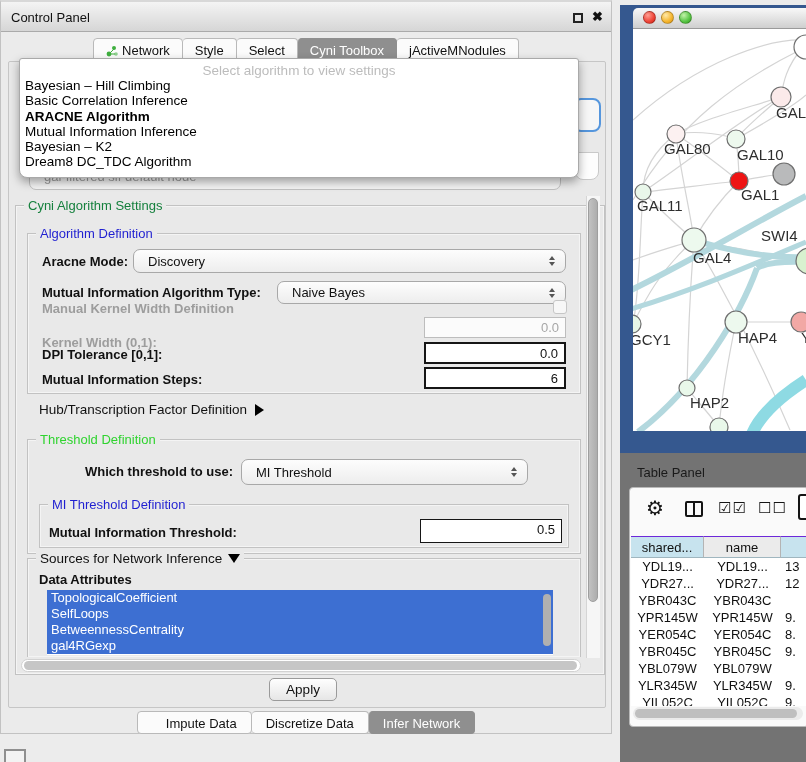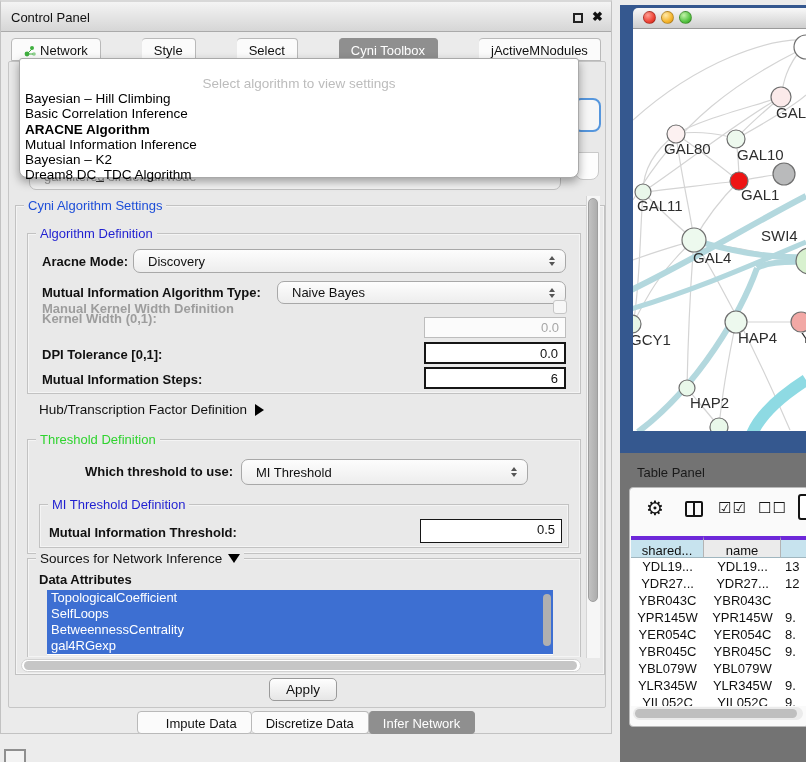--- a/index.html
+++ b/index.html
@@ -7,37 +7,37 @@
   body { font-family:"Liberation Sans", sans-serif; background:#ececec; position:relative; overflow:hidden; font-size:13px; color:#111; }
   .abs { position:absolute; }
 
   
   .cpanel { left:0; top:0; width:612px; height:734px; background:#ebebeb; border:1px solid #c2c2c2; border-top:2px solid #d8d8d8; }
   .cp-titlebar { left:0; top:0; width:610px; height:30px; background:linear-gradient(#f4f4f4,#d6d6d6); border-bottom:1px solid #aaa; }
   .cp-title { left:10px; top:8px; font-size:13px; color:#111; }
   .float-ic { right:28px; top:11px; width:10px; height:10px; border:2px solid #222; }
   .close-ic { right:8px; top:7px; font-size:13px; font-weight:bold; color:#111; }
 
-  .tabstrip { left:0; top:36px; width:610px; height:23px; display:flex; justify-content:center;gap:41px; }
+  .tabstrip { left:0; top:36px; width:610px; height:23px; display:flex; justify-content:center; }
   .tab { height:23px; padding:4px 12px 0 12px; background:#fbfbfb; border:1px solid #b9b9b9; border-left:none; border-radius:4px 4px 0 0; white-space:nowrap; color:#111; }
   .tab:first-child { border-left:1px solid #b9b9b9; }
   .tab.sel { background:#8f8f8f; color:#fff; border-color:#8f8f8f; }
   .tab .net-ic { display:inline-block; vertical-align:-2px; margin-right:4px; }
 
   .tabcontent { left:7px; top:59px; width:598px; height:647px; background:#e9e9e9; border:1px solid #c6c6c6; border-radius:2px; }
 
   
   .ghost-combo { left:28px; top:160px; width:532px; height:28px; background:#f3f3f3; border:1px solid #c0c0c0; border-radius:7px; color:#9a9a9a; padding:6px 0 0 14px; }
 
   
   .frag-spin { left:572px; top:96px; width:28px; height:34px; border:2px solid #5596dd; border-radius:8px; background:#f6f6f6; }
   .frag-white { left:574px; top:150px; width:24px; height:28px; border:1px solid #c9c9c9; border-radius:0 0 8px 8px; background:#fdfdfd; }
 
   
-  .popup { left:18px; top:56px; width:560px; height:120px; background:#fff; border:1px solid #a9a9a9; border-radius:3px 3px 8px 8px; box-shadow:0 4px 10px rgba(0,0,0,.35); z-index:30; padding-top:17px; }
+  .popup { left:18px; top:56px; width:560px; height:120px; background:#fff; border:1px solid #a9a9a9; border-radius:3px 3px 8px 8px; box-shadow:0 4px 10px rgba(0,0,0,.35); z-index:30; padding-top:4px; }
   .popup .prompt { text-align:center; color:#bcbcbc; font-size:13.5px; line-height:15px; }
   .popup .item { padding-left:5px; font-size:13.5px; line-height:15.3px; color:#000; white-space:nowrap; }
   .popup .item.bold { font-weight:bold; }
 
   
   .gbox { border:1px solid #c2c2c2; box-shadow:inset 0 0 0 1px #f4f4f4; }
   .glabel { position:absolute; top:-8px; left:8px; background:#e9e9e9; padding:0 4px; font-size:13px; white-space:nowrap; }
   .glabel.blue { color:#1f1fd1; }
   .glabel.green { color:#2fd32f; }
 
@@ -92,21 +92,21 @@
   .tp-title { left:17px; top:12px; font-size:13px; color:#1a1a1a; }
   .tp-box { left:9px; top:34px; width:180px; height:240px; background:#fafafa; border:1px solid #b9b9b9; border-radius:4px; overflow:hidden; }
   .tp-toolbar { left:0; top:0; width:100%; height:42px; }
   .gear { left:16px; top:8px; font-size:20px; color:#141414; }
   .colbrowser { left:55px; top:13px; width:18px; height:16px; border:2px solid #141414; border-radius:2px; }
   .colbrowser i { position:absolute; left:6px; top:0; width:2px; height:12px; background:#141414; }
   .chkpair { left:88px; top:11px; font-size:15px; color:#141414; letter-spacing:1px; }
   .unchkpair { left:128px; top:11px; font-size:15px; color:#141414; letter-spacing:1px; }
   .docfrag { left:168px; top:6px; width:20px; height:26px; border:2px solid #141414; border-radius:3px; background:#fff; }
   .tbl-head { left:1px; top:48px; width:178px; height:22px; display:flex; }
-  .th { border-right:1px solid #b4b4b4; border-top:4px solid #6d28d9; border-bottom:1px solid #9fb6bf; text-align:center; padding-top:3px; font-size:13px; overflow:hidden; white-space:nowrap; }
+  .th { border-right:1px solid #b4b4b4; border-top:1px solid #6d28d9; border-bottom:1px solid #9fb6bf; text-align:center; padding-top:3px; font-size:13px; overflow:hidden; white-space:nowrap; }
   .th.hl { background:#c7e3ee; }
   .th.plain { background:#ebebeb; }
   .tbl-body { left:1px; top:70px; width:178px; height:148px; overflow:hidden; background:#fff; }
   .tr { display:flex; height:17px; }
   .td { font-size:13px; padding-top:1px; text-align:center; overflow:hidden; white-space:nowrap; }
   .td.num { text-align:left; padding-left:4px; }
   .tp-hscroll { left:3px; top:219px; width:170px; height:13px; background:#ebebeb; border-radius:7px; }
   .tp-hthumb { left:5px; top:221px; width:162px; height:9px; background:#bfbfbf; border-radius:5px; }
 </style>
 </head>
@@ -145,21 +145,21 @@
         <div class="item">Bayesian – Hill Climbing</div>
         <div class="item">Basic Correlation Inference</div>
         <div class="item bold">ARACNE Algorithm</div>
         <div class="item">Mutual Information Inference</div>
         <div class="item">Bayesian – K2</div>
         <div class="item">Dream8 DC_TDC Algorithm</div>
       </div>
   </div>
 
   <div class="abs gbox" style="left:14px; top:203px; width:590px; height:470px;">
-    <span class="glabel" style="color:#1d4ed8;">Cyni Algorithm Settings</span>
+    <span class="glabel" style="color:#15803d;">Cyni Algorithm Settings</span>
   </div>
 
   <div class="abs gbox" style="left:26px; top:231px; width:554px; height:161px;">
     <span class="glabel blue">Algorithm Definition</span>
   </div>
   <div class="lbl b" style="left:41px; top:252px;">Aracne Mode:</div>
   <div class="combo" style="left:132px; top:247px; width:433px; height:24px;">
     <span>Discovery</span>
     <span class="spin">
         <i class="up"></i>
@@ -169,21 +169,21 @@
   <div class="lbl b" style="left:41px; top:283px;">Mutual Information Algorithm Type:</div>
   <div class="combo" style="left:276px; top:279px; width:289px; height:23px;">
     <span>Naive Bayes</span>
     <span class="spin">
         <i class="up"></i>
         <i class="dn"></i>
       </span>
   </div>
   <div class="lbl dis" style="left:41px; top:299px;">Manual Kernel Width Definition</div>
   <div class="checkbox" style="left:552px; top:298px;"></div>
-  <div class="lbl dis" style="left:41px; top:309px;">Kernel Width (0,1):</div>
+  <div class="lbl dis" style="left:41px; top:333px;">Kernel Width (0,1):</div>
   <div class="field dis" style="left:423px; top:315px; width:142px; height:21px;">0.0</div>
   <div class="lbl b" style="left:41px; top:345px;">DPI Tolerance [0,1]:</div>
   <div class="field strong" style="left:423px; top:340px; width:142px; height:22px;">0.0</div>
   <div class="lbl b" style="left:41px; top:370px;">Mutual Information Steps:</div>
   <div class="field strong" style="left:423px; top:365px; width:142px; height:22px;">6</div>
 
   <div class="lbl" style="left:38px; top:400px; font-size:13.5px;">
     <span>Hub/Transcription Factor Definition</span><span class="arrow-r"></span>
   </div>
 

